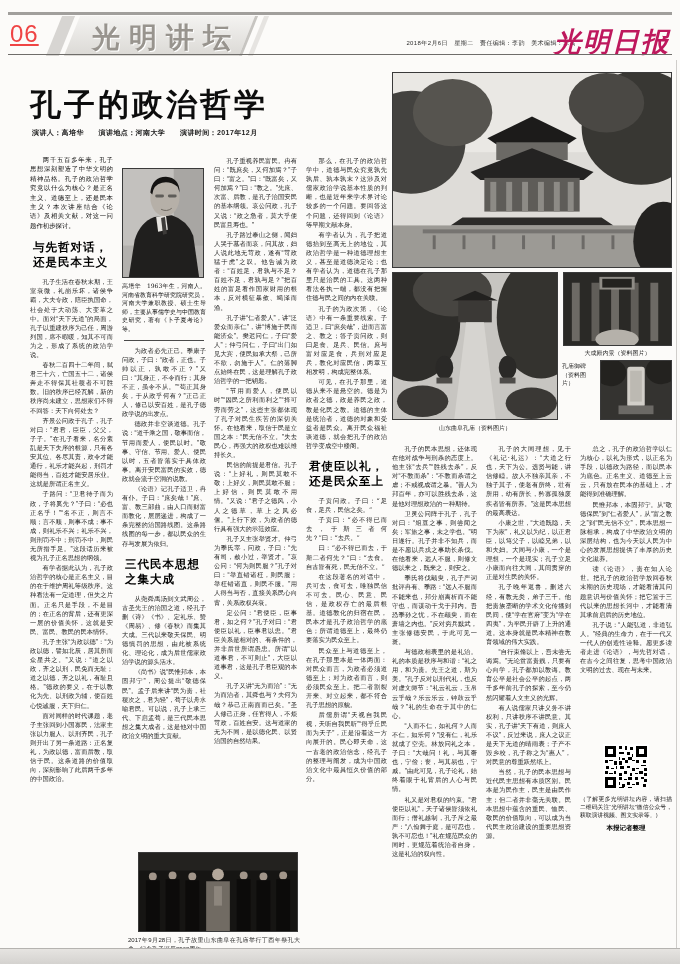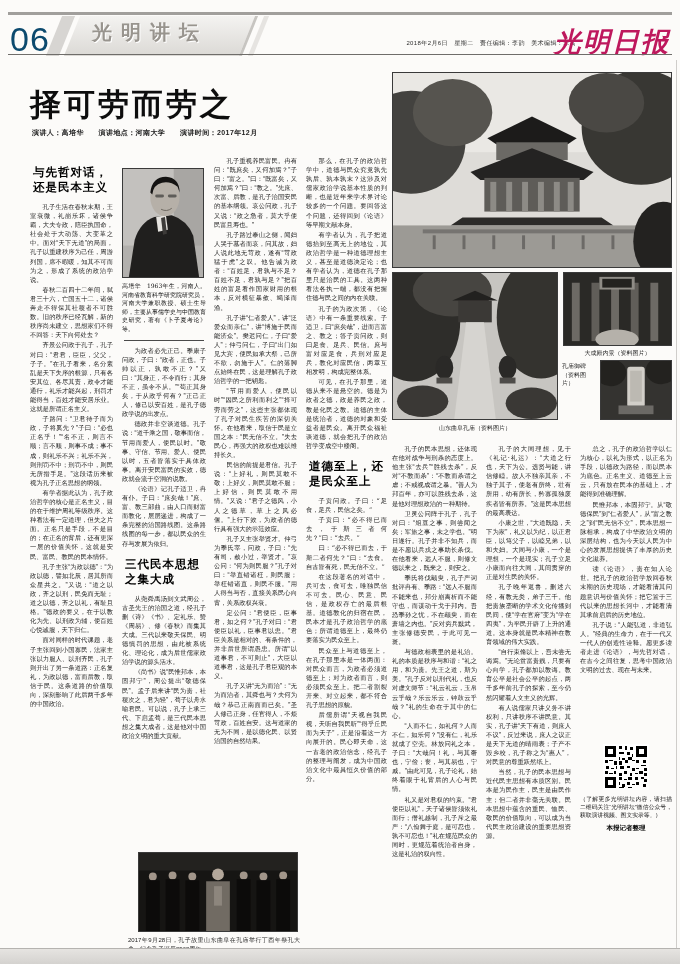--- a/index.html
+++ b/index.html
@@ -6,27 +6,27 @@
   html,body { background:#ffffff; }
   body {
     width:680px; height:964px; position:relative; overflow:hidden;
     background:#fcfbf9;
     font-family:"Liberation Sans", sans-serif;
   }
   .abs { position:absolute; }
 
   
   .top-rule { left:8px; top:12px; width:664px; height:3px; background:#a19f9c; }
-  .page-num { left:10px; top:20px; font-size:34px; color:#0c4a6e; letter-spacing:1px; }
+  .page-num { left:10px; top:20px; font-size:24px; color:#ef4444; letter-spacing:1px;text-decoration:underline; }
   .slash1 { left:54px; top:16px; width:13px; height:40px; background:#d7d5d2; transform:skewX(-22deg); }
   .banner-bg { left:72px; top:16px; width:178px; height:40px;
     background:linear-gradient(180deg,#f4f3f1,#dbd9d5); transform:skewX(-22deg);
     border-right:3px solid #c7c5c1; }
   .banner-tail { left:256px; top:16px; width:5px; height:40px; background:#e6e4e1; transform:skewX(-22deg); }
-  .section-title { left:92px; top:19px; font-size:20px; font-weight:bold; color:#98948e;
+  .section-title { left:92px; top:19px; font-size:28px; font-weight:bold; color:#98948e;
     letter-spacing:9px; text-shadow:1px 1px 0 #fff; }
   .dateline { right:104px; top:39px; font-size:6px; color:#2e2e2e; letter-spacing:0.4px; }
   .masthead { right:10px; top:24px; font-size:27px; font-weight:bold; font-style:italic;
     font-family:"DejaVu Serif", serif; color:#be185d; letter-spacing:2px; }
   .header-line { left:8px; top:54px; width:664px; height:1px; background:#6f6d6a; }
   .right-edge { right:3px; top:60px; height:888px; width:1px; background:#cfcdca; }
   .bottom-strip { left:0; top:948px; width:680px; height:16px;
     background:linear-gradient(180deg,#e6e4e1,#d4d2cf); border-top:1px solid #b5b3b0; }
 
   
@@ -68,24 +68,25 @@
 <div class="abs page-num">06</div>
 <div class="abs slash1"></div>
 <div class="abs banner-bg"></div>
 <div class="abs banner-tail"></div>
 <div class="abs section-title">光明讲坛</div>
 <div class="abs dateline">2018年2月6日　星期二　责任编辑：李韵　美术编辑：宋嵩</div>
 <div class="abs masthead">光明日报</div>
 <div class="abs header-line"></div>
 <div class="abs right-edge"></div>
 
-<div class="abs headline">择可劳而劳之</div>
+<div class="abs headline">孔子的政治哲学</div>
 <div class="abs meta">演讲人：高培华　　演讲地点：河南大学　　演讲时间：2017年12月</div>
 
 <div class="col" id="c1" style="left:30px; top:156px; width:83px; height:774px;">
+  <div class="intro serif">两千五百多年来，孔子思想深刻塑造了中华文明的精神品格。孔子的政治哲学究竟以什么为核心？是正名主义、道德至上，还是民本主义？本次讲座结合《论语》及相关文献，对这一问题作初步探讨。</div>
   <h3>与先哲对话，还是民本主义</h3>
   <div>
       <p>孔子生活在春秋末期，王室衰微，礼崩乐坏，诸侯争霸，大夫专政，陪臣执国命，社会处于大动荡、大变革之中。面对“天下无道”的局面，孔子以重建秩序为己任，周游列国，席不暇暖，知其不可而为之，形成了系统的政治学说。</p>
       <p>春秋二百四十二年间，弑君三十六，亡国五十二，诸侯奔走不得保其社稷者不可胜数。旧的秩序已经瓦解，新的秩序尚未建立，思想家们不得不回答：天下向何处去？</p>
       <p>齐景公问政于孔子，孔子对曰：“君君，臣臣，父父，子子。”在孔子看来，名分紊乱是天下失序的根源，只有各安其位、各尽其责，政令才能通行，礼乐才能兴起，刑罚才能得当，百姓才能安居乐业。这就是所谓正名主义。</p>
       <p>子路问：“卫君待子而为政，子将奚先？”子曰：“必也正名乎！”“名不正，则言不顺；言不顺，则事不成；事不成，则礼乐不兴；礼乐不兴，则刑罚不中；刑罚不中，则民无所措手足。”这段话历来被视为孔子正名思想的纲领。</p>
       <p>有学者据此认为，孔子政治哲学的核心是正名主义，目的在于维护周礼等级秩序。这种看法有一定道理，但失之片面。正名只是手段，不是目的；在正名的背后，还有更深一层的价值关怀，这就是安民、富民、教民的民本情怀。</p>
       <p>孔子主张“为政以德”：“为政以德，譬如北辰，居其所而众星共之。”又说：“道之以政，齐之以刑，民免而无耻；道之以德，齐之以礼，有耻且格。”德政的要义，在于以教化为先、以刑政为辅，使百姓心悦诚服，天下归仁。</p>
       <p>面对同样的时代课题，老子主张回到小国寡民，法家主张以力服人、以刑齐民，孔子则开出了另一条道路：正名复礼，为政以德，富而后教，取信于民。这条道路的价值取向，深刻影响了此后两千多年的中国政治。</p>
     </div>
@@ -134,21 +135,21 @@
     </div>
 </div>
 
 <div class="col" id="c4" style="left:306px; top:156px; width:81px; height:774px;">
   <div>
       <p>那么，在孔子的政治哲学中，道德与民众究竟孰先孰后、孰本孰末？这涉及对儒家政治学说基本性质的判断，也是近年来学术界讨论较多的一个问题。要回答这个问题，还得回到《论语》等早期文献本身。</p>
       <p>有学者认为，孔子把道德抬到至高无上的地位，其政治哲学是一种道德理想主义，甚至是道德决定论；也有学者认为，道德在孔子那里只是治民的工具。这两种看法各执一端，都没有把握住德与民之间的内在关联。</p>
       <p>孔子的为政次第，《论语》中有一条重要线索。子适卫，曰“庶矣哉”，进而言富之、教之；答子贡问政，则曰足食、足兵、民信。庶与富对应足食，兵刑对应足兵，教化对应民信，两章互相发明，构成完整体系。</p>
       <p>可见，在孔子那里，道德从来不是悬空的。德是为政者之德，政是养民之政，教是化民之教。道德的主体是统治者，道德的对象和受益者是民众。离开民众福祉谈道德，就会把孔子的政治哲学变成空中楼阁。</p>
     </div>
-  <h3>道德至上，还是民众至上</h3>
+  <h3>君使臣以礼，还是民众至上</h3>
   <div class="serif">
       <p>子贡问政。子曰：“足食，足兵，民信之矣。”</p>
       <p>子贡曰：“必不得已而去，于斯三者何先？”曰：“去兵。”</p>
       <p>曰：“必不得已而去，于斯二者何先？”曰：“去食。自古皆有死，民无信不立。”</p>
     </div>
   <div>
       <p>在这段著名的对话中，兵可去，食可去，唯独民信不可去。民心、民意、民信，是政权存亡的最后根基。道德教化的归宿在民，民本才是孔子政治哲学的底色；所谓道德至上，最终仍要落实为民众至上。</p>
       <p>民众至上与道德至上，在孔子那里本是一体两面：对民众而言，为政者必须道德至上；对为政者而言，则必须民众至上。把二者割裂开来、对立起来，都不符合孔子思想的原貌。</p>
       <p>后儒所谓“天视自我民视，天听自我民听”“得乎丘民而为天子”，正是沿着这一方向展开的。民心即天命，这一古老的政治信念，经孔子的整理与阐发，成为中国政治文化中最具恒久价值的部分。</p>
     </div>

